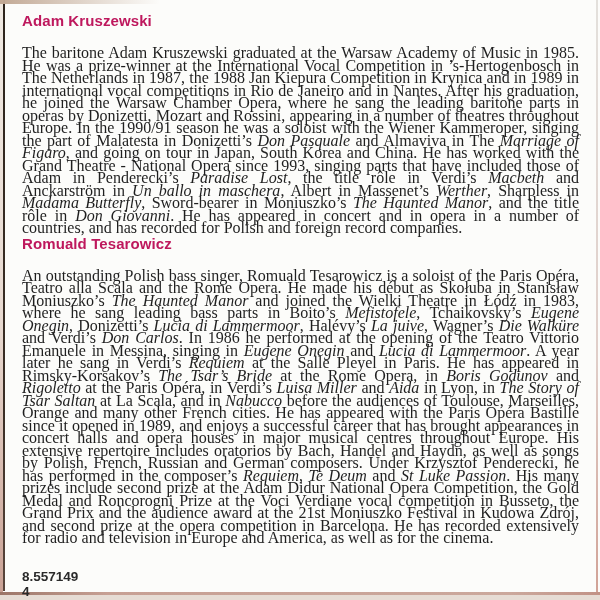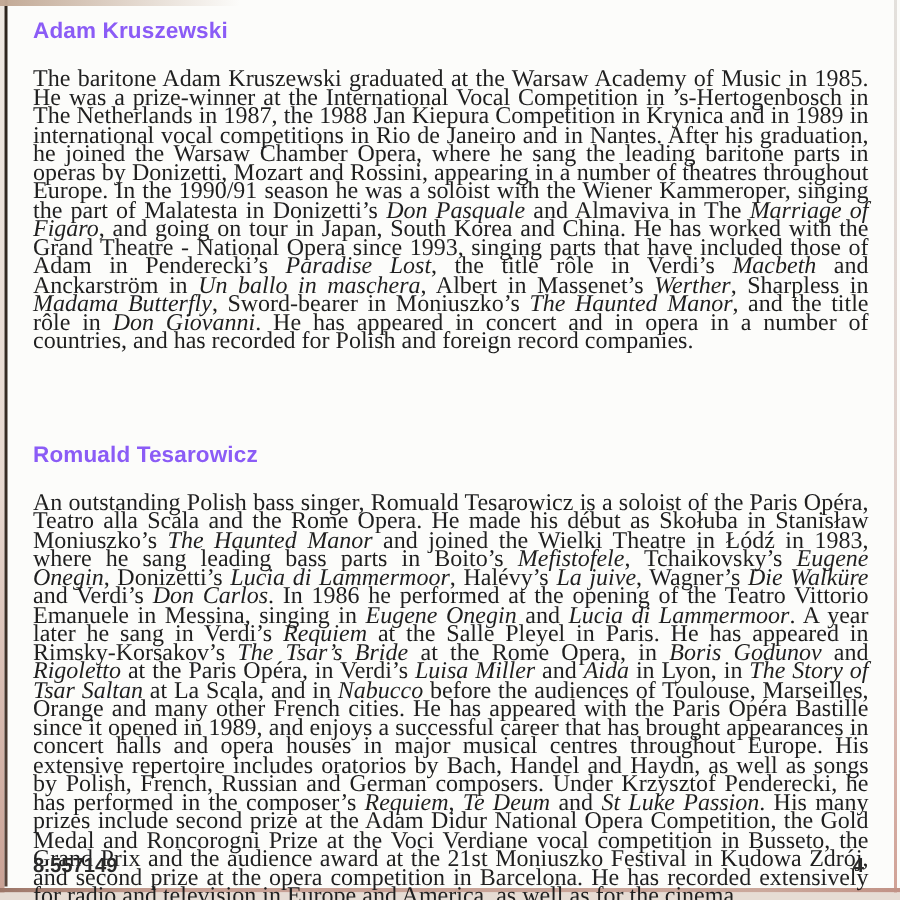--- a/index.html
+++ b/index.html
@@ -47,45 +47,46 @@
     position: absolute;
     left: 22px;
     right: 21px;
     top: 0;
   }
   .heading {
     font-family: "Liberation Sans", sans-serif;
     font-weight: bold;
     font-size: 15px;
     line-height: 17px;
-    color: #8b5cf6;
+    color: #be185d;
     margin: 0;
     letter-spacing: 0.1px;
   }
   .heading-1 { margin-top: 12px; }
-  .heading-2 { margin-top: 60px; }
+  .heading-2 { }
   .body-text {
     margin: 18px 0 0 0;
     font-size: 16px;
     line-height: 12.5px;
     text-align: justify;
     color: #1f1f1f;
   }
   .footer {
     position: absolute;
     left: 22px;
     right: 24px;
     top: 569px;
     display: flex;
     justify-content: space-between;
     align-items: baseline;
     font-family: "Liberation Sans", sans-serif;
     font-weight: bold;
     font-size: 13.5px;
     color: #2a2a2a;
+    flex-direction: column;
   }
 </style>
 </head>
 <body>
 
 <div class="page">
 
   <div class="edge-left-strip"></div>
   <div class="edge-left-line"></div>
   <div class="edge-top-band"></div>

